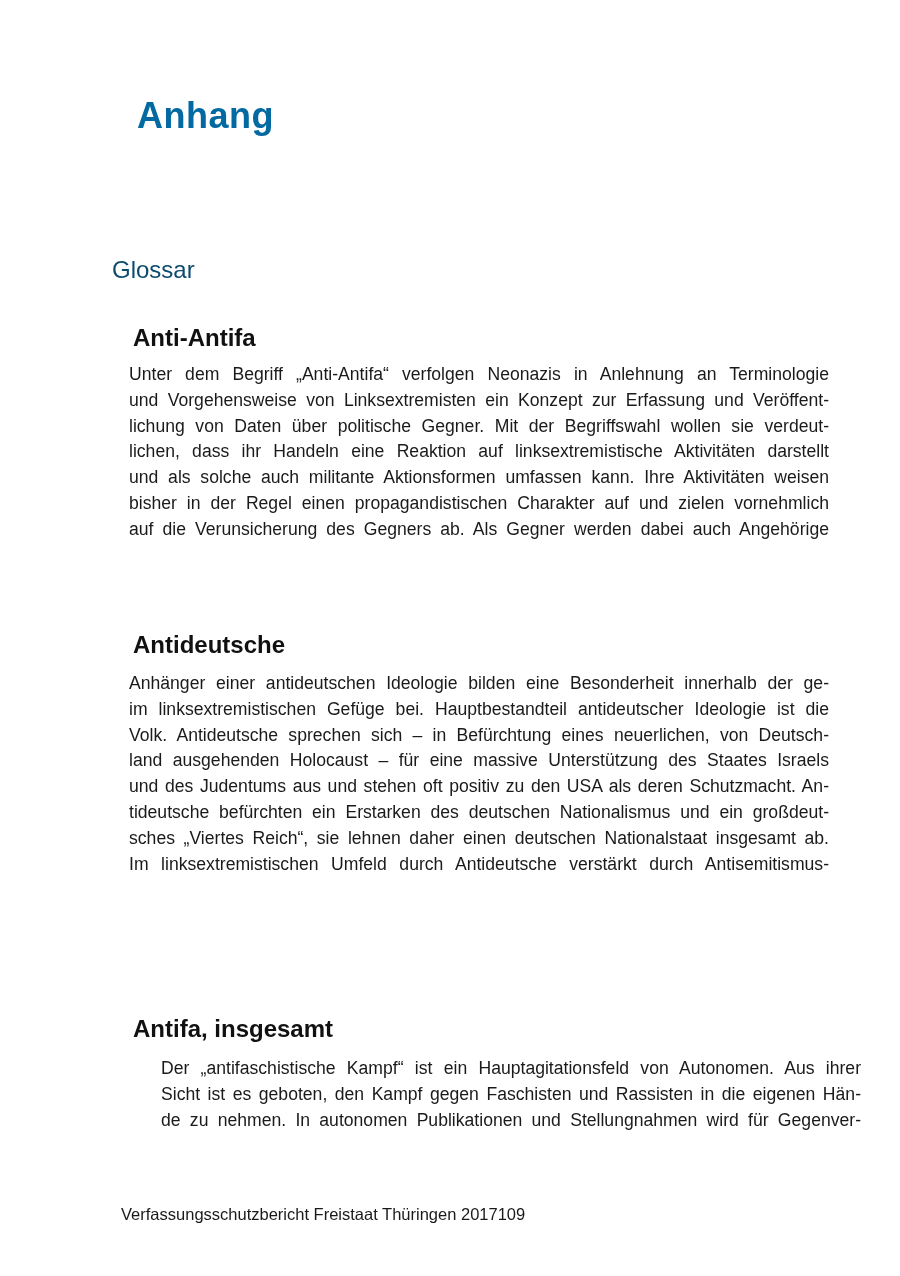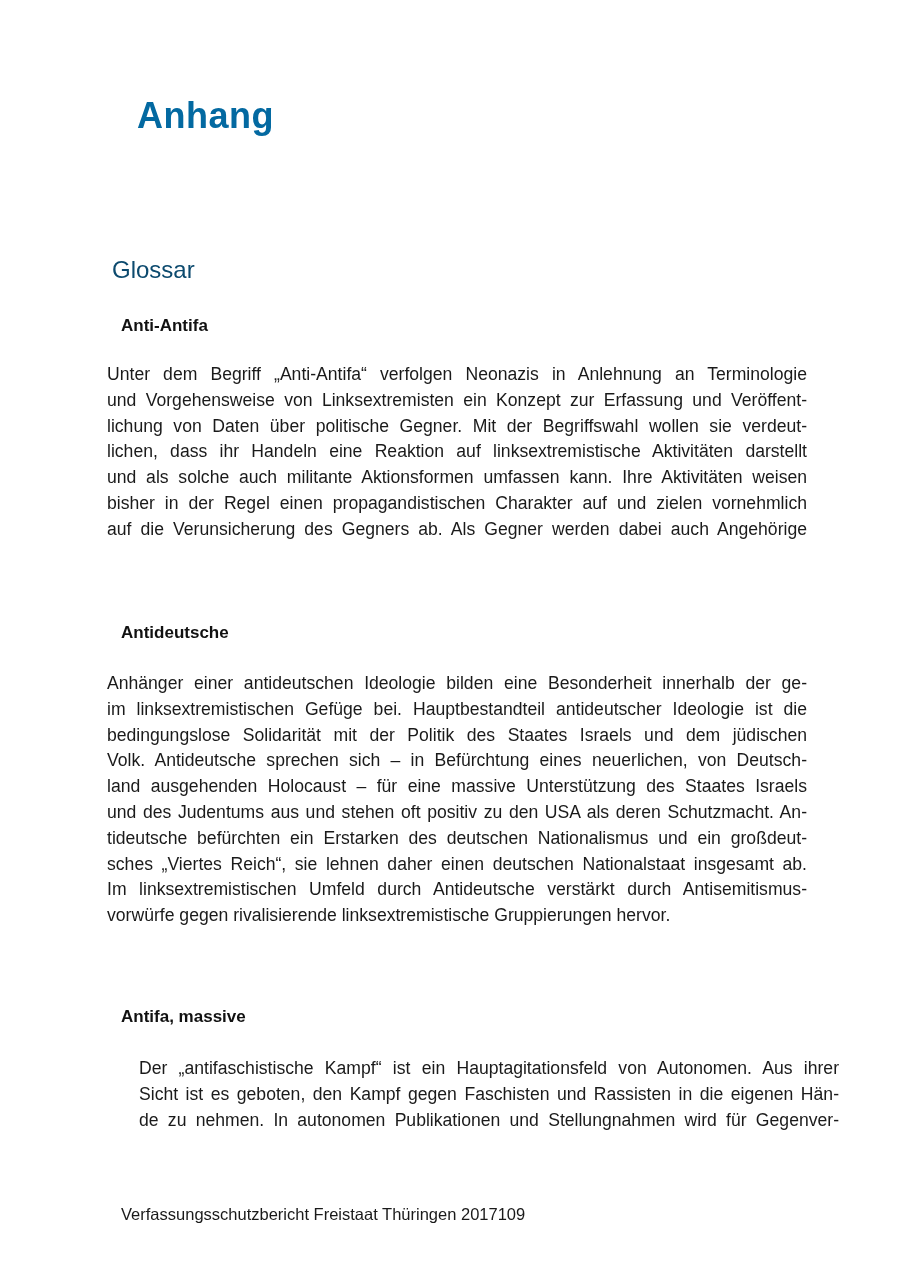--- a/index.html
+++ b/index.html
@@ -3,23 +3,23 @@
 <meta charset="utf-8">
 <style>
   html, body { margin: 0; padding: 0; background: #ffffff; }
   body { width: 900px; height: 1276px; position: relative; overflow: hidden;
          font-family: "Liberation Sans", "DejaVu Sans", sans-serif; color: #1a1a1a; }
   .page-title { position: absolute; left: 121px; top: 70px; margin: 16px;
                 font-size: 36px; font-weight: bold; color: #0369a1; letter-spacing: 0.5px;
                 line-height: 60px; }
   .section-title { position: absolute; left: 112px; top: 255px; margin: 0;
                    font-size: 24px; font-weight: normal; color: #0c4a6e; line-height: 30px; }
-  .term { position: absolute; left: 121px; margin: 0; font-size: 17px; font-weight: bold;
+  .term { position: absolute; left: 121px; margin: 12px; font-size: 24px; font-weight: bold;
           color: #111; line-height: 22px; }
-  .para { position: absolute; left: 107px; width: 700px; margin: 0; }
+  .para { position: absolute; left: 129px; width: 700px; margin: 0; }
   .line { display: block; font-size: 17.6px; line-height: 25.8px; height: 25.8px;
           white-space: nowrap; text-align: justify; text-align-last: justify; color: #1a1a1a; }
   .line.last { text-align-last: left; }
   .footer { position: absolute; left: 121px; top: 1204px; width: 700px; display: flex;
             font-size: 16.5px; color: #1a1a1a; line-height: 20px; }
 </style>
 </head>
 <body>
 
 <h1 class="page-title">Anhang</h1>
@@ -33,31 +33,29 @@
   <span class="line">lichen, dass ihr Handeln eine Reaktion auf linksextremistische Aktivitäten darstellt</span>
   <span class="line">und als solche auch militante Aktionsformen umfassen kann. Ihre Aktivitäten weisen</span>
   <span class="line">bisher in der Regel einen propagandistischen Charakter auf und zielen vornehmlich</span>
   <span class="line">auf die Verunsicherung des Gegners ab. Als Gegner werden dabei auch Angehörige</span>
 </div>
 
 <h3 class="term" style="top:622px;">Antideutsche</h3>
 <div class="para" style="top:671px;">
   <span class="line">Anhänger einer antideutschen Ideologie bilden eine Besonderheit innerhalb der ge-</span>
   <span class="line">im linksextremistischen Gefüge bei. Hauptbestandteil antideutscher Ideologie ist die</span>
-  <span class="line">bedingungslose Solidarität mit der Politik des Staates Israels und dem jüdischen</span>
   <span class="line">Volk. Antideutsche sprechen sich – in Befürchtung eines neuerlichen, von Deutsch-</span>
   <span class="line">land ausgehenden Holocaust – für eine massive Unterstützung des Staates Israels</span>
   <span class="line">und des Judentums aus und stehen oft positiv zu den USA als deren Schutzmacht. An-</span>
   <span class="line">tideutsche befürchten ein Erstarken des deutschen Nationalismus und ein großdeut-</span>
   <span class="line">sches „Viertes Reich“, sie lehnen daher einen deutschen Nationalstaat insgesamt ab.</span>
   <span class="line">Im linksextremistischen Umfeld durch Antideutsche verstärkt durch Antisemitismus-</span>
-  <span class="line last">vorwürfe gegen rivalisierende linksextremistische Gruppierungen hervor.</span>
 </div>
 
-<h3 class="term" style="top:1006px;">Antifa, massive</h3>
+<h3 class="term" style="top:1006px;">Antifa, insgesamt</h3>
 <div class="para" style="top:1056px;margin-left:32px;">
   <span class="line">Der „antifaschistische Kampf“ ist ein Hauptagitationsfeld von Autonomen. Aus ihrer</span>
   <span class="line">Sicht ist es geboten, den Kampf gegen Faschisten und Rassisten in die eigenen Hän-</span>
   <span class="line">de zu nehmen. In autonomen Publikationen und Stellungnahmen wird für Gegenver-</span>
 </div>
 
 <div class="footer">
   <span>Verfassungsschutzbericht Freistaat Thüringen 2017</span>
   <span>109</span>
 </div>

